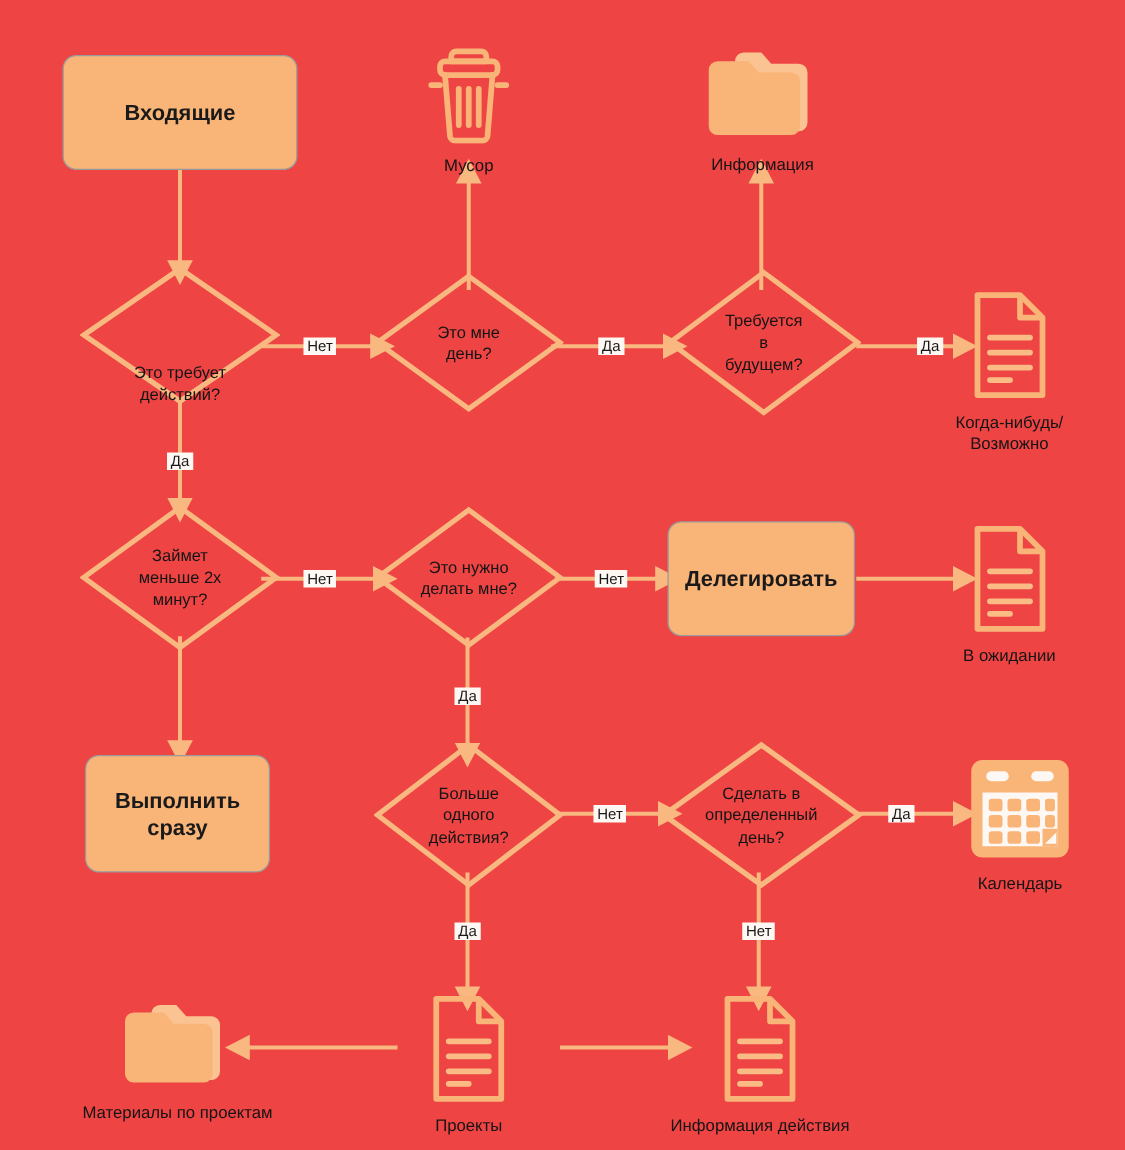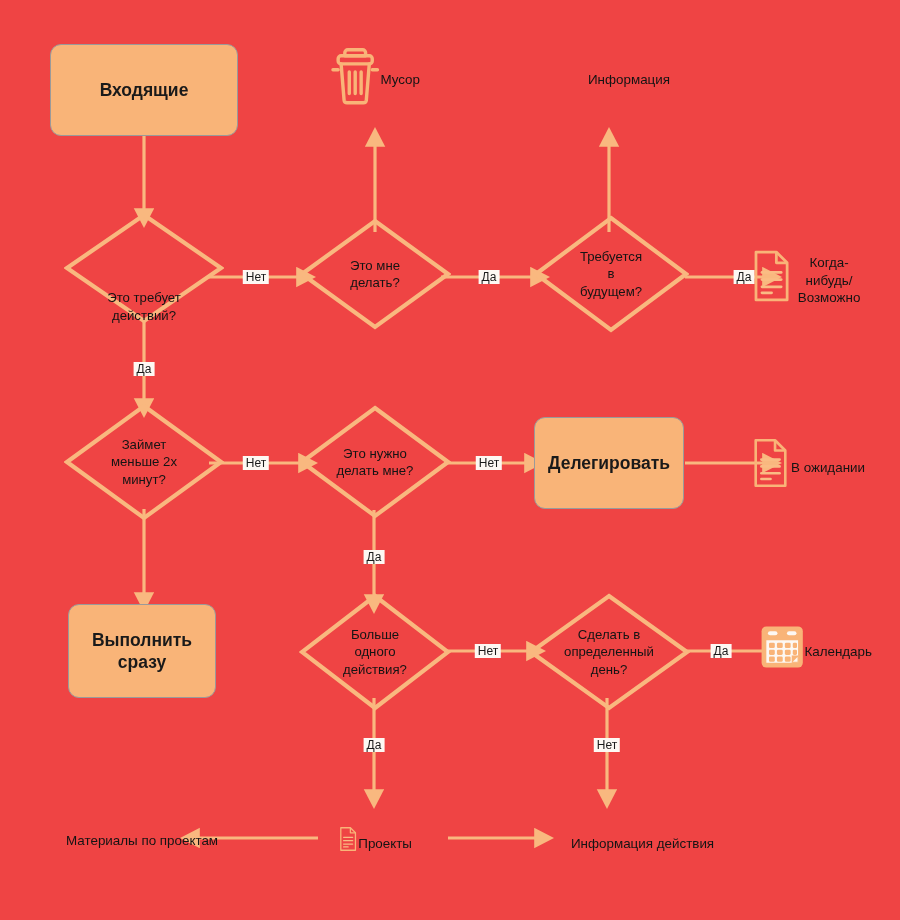--- a/index.html
+++ b/index.html
@@ -68,21 +68,21 @@
     background: #fdf8f3;
     padding: 0 3px;
     white-space: nowrap;
     transform: translate(-50%, -50%);
   }
 
   
   .iconnode {
     position: absolute;
     display: flex;
-    flex-direction: row;
+    flex-direction: column;
     align-items: center;
   }
   .iconnode .cap {
     margin-top: 9px;
     font-size: 13.4px;
     color: #141414;
     text-align: center;
     line-height: 1.3;
     white-space: nowrap;
   }
@@ -156,21 +156,21 @@
     </svg>
     <span class="dlabel" style="white-space:pre-line;">Это требует
 действий?</span>
   </div>
 
   <div class="diamond" style="left:299px; top:218px; width:152px; height:112px;">
     <svg width="152" height="112" viewBox="0 0 152 112">
       <path d="M76,3 L149,56 L76,109 L3,56 Z" fill="none" stroke="#f9b87f" stroke-width="4.2" stroke-linejoin="miter"></path>
     </svg>
     <span class="dlabel" style="white-space:pre-line;">Это мне
-делать?</span>
+день?</span>
   </div>
 
   <div class="diamond" style="left:533px; top:215px; width:156px; height:118px;">
     <svg width="156" height="118" viewBox="0 0 156 118">
       <path d="M78,3 L153,59 L78,115 L3,59 Z" fill="none" stroke="#f9b87f" stroke-width="4.2" stroke-linejoin="miter"></path>
     </svg>
     <span class="dlabel" style="white-space:pre-line;">Требуется
 в
 будущем?</span>
   </div>
@@ -228,21 +228,21 @@
         <path d="M24,6 h20 a4,4 0 0 1 4,4 v4 h-28 v-4 a4,4 0 0 1 4,-4 z"></path>
         <rect x="11" y="14" width="46" height="11" rx="4"></rect>
         <path d="M15,25 l4,49 a4,4 0 0 0 4,3.5 h22 a4,4 0 0 0 4,-3.5 l4,-49"></path>
         <path d="M11,33 h-7 M57,33 h7"></path>
         <path d="M26,36 v29 M34,36 v29 M42,36 v29"></path>
       </g>
     </svg>
     <span class="cap">Мусор</span>
   </div>
 
-  <div class="iconnode" style="left:542px; top:36px; width:110px;gap:46px;">
+  <div class="iconnode" style="left:555px; top:36px; width:110px;">
     <svg width="90" height="78" viewBox="0 0 90 78">
       <path d="M22,6 h22 l8,9 h22 a7,7 0 0 1 7,7 v40 a7,7 0 0 1 -7,7 h-44 a7,7 0 0 1 -7,-7 v-49 a7,7 0 0 1 7,-7 z" fill="#fac391"></path>
       <path d="M9,13 h25 l8,9 h26 a7,7 0 0 1 7,7 v36 a7,7 0 0 1 -7,7 h-59 a7,7 0 0 1 -7,-7 v-45 a7,7 0 0 1 7,-7 z" fill="#f9b478"></path>
     </svg>
     <span class="cap">Информация</span>
   </div>
 
   <div class="iconnode" style="left:750px; top:419px; width:115px;">
     <svg width="72" height="88" viewBox="0 0 72 88">
       <path d="M10,4 h34 l18,18 v62 h-52 z" fill="none" stroke="#f9b478" stroke-width="4.6" stroke-linejoin="round"></path>

